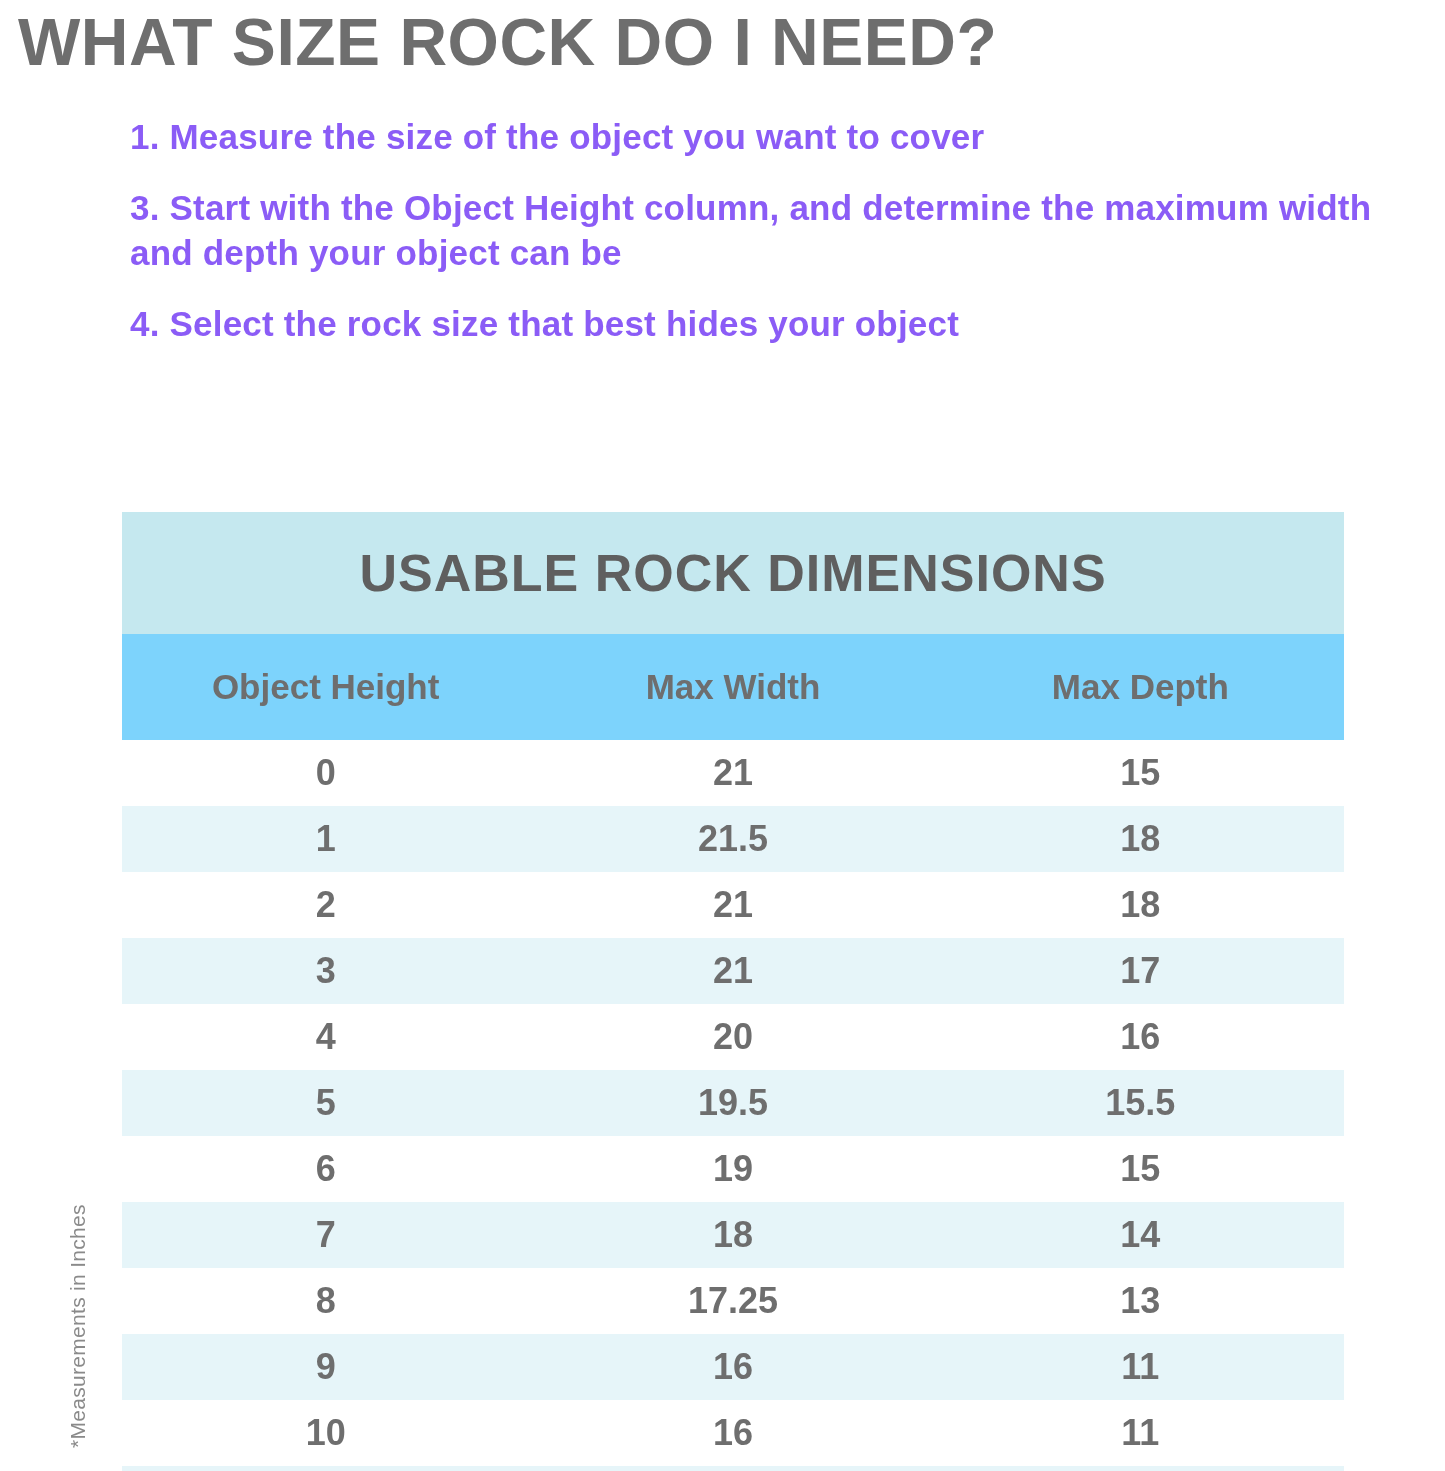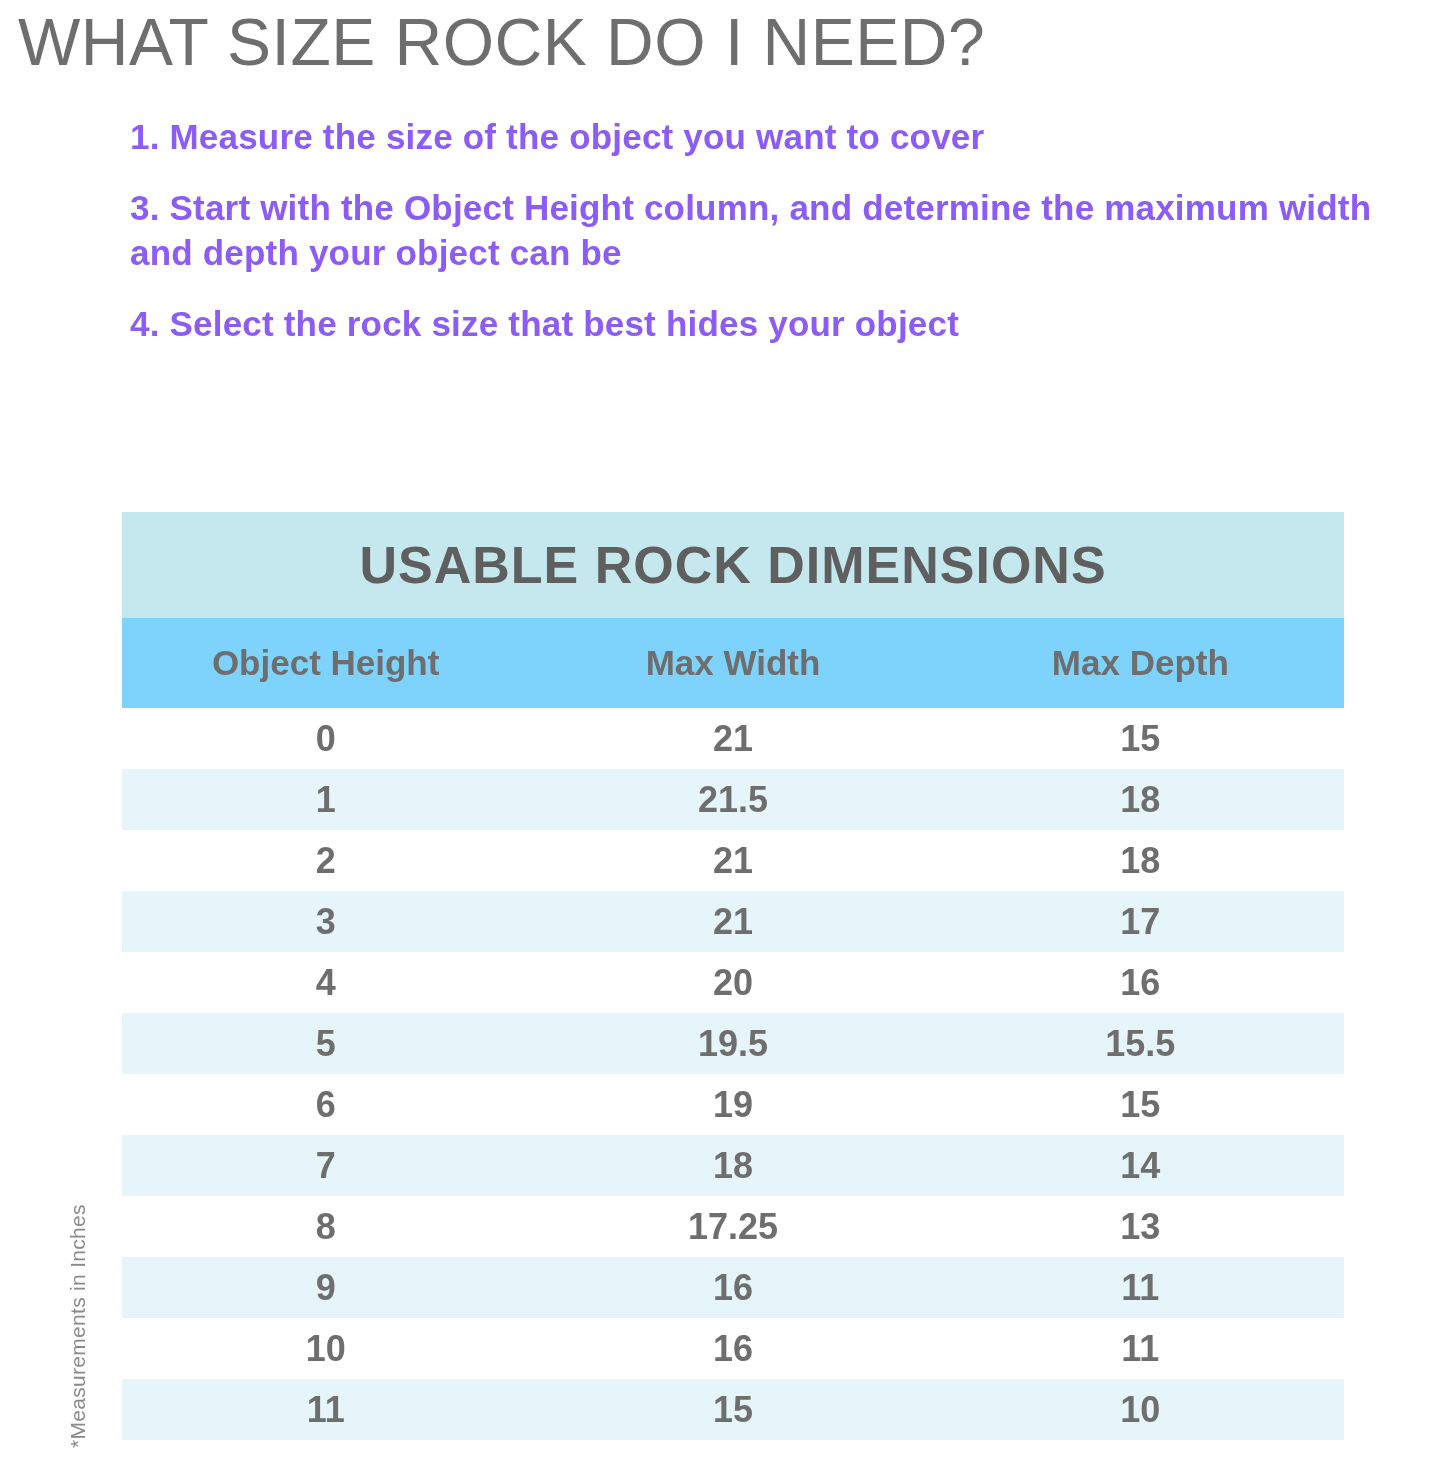--- a/index.html
+++ b/index.html
@@ -16,21 +16,21 @@
     overflow: hidden;
   }
   .page {
     position: relative;
     width: 1445px;
     height: 1471px;
     box-sizing: border-box;
   }
   .title {
     font-size: 66px;
-    font-weight: normal;
+    font-weight: bold;
     color: #6e6e6e;
     letter-spacing: 0.5px;
     padding: 8px 16px 0 18px;
     line-height: 1.05;
     white-space: nowrap;
   }
   .steps {
     margin-top: 38px;
     padding-left: 130px;
     padding-right: 60px;
@@ -50,21 +50,21 @@
     left: 122px;
     top: 512px;
     width: 1222px;
   }
   table.rock {
     border-collapse: collapse;
     width: 100%;
     table-layout: fixed;
   }
   table.rock td, table.rock th {
-    padding: 4px;
+    padding: 12px;
     margin: 0;
   }
   .banner-row th {
     background: #c5e8ef;
     height: 98px;
     text-align: center;
     vertical-align: middle;
   }
   .banner-text {
     font-size: 52px;

